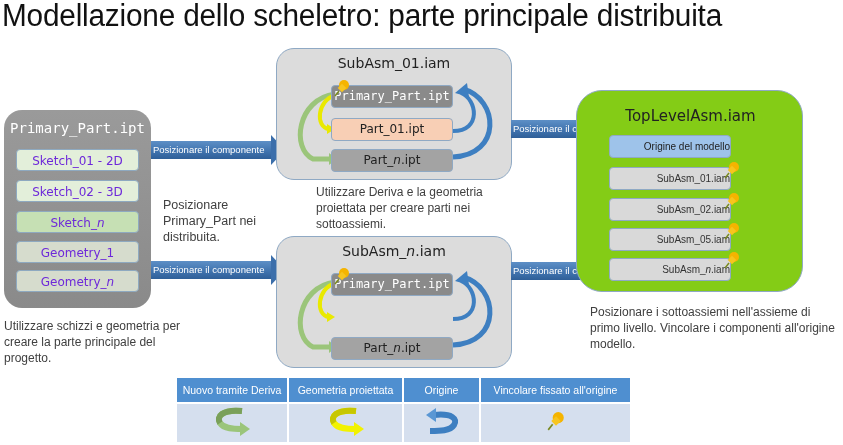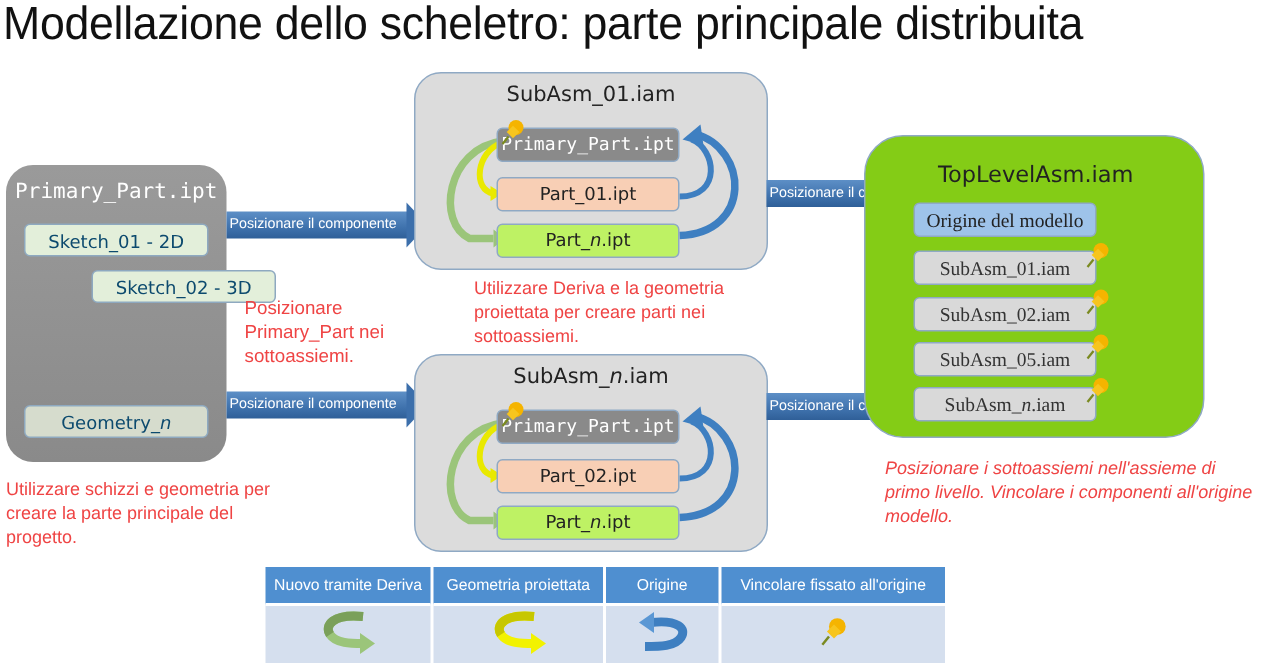--- a/index.html
+++ b/index.html
@@ -3,77 +3,79 @@
 <meta charset="utf-8">
 <style>
   html, body { margin:0; padding:0; background:#ffffff; }
   body { width:843px; height:445px; position:relative; overflow:hidden; font-family:"Liberation Sans", sans-serif; color:#222; }
   .abs { position:absolute; }
   #title { left:2px; top:-2px; font-size:31px; color:#111; white-space:nowrap; letter-spacing:-0.2px; transform:scaleX(0.96); transform-origin:left top; }
 
   
   #primary-panel { left:4px; top:110px; width:147px; height:198px; background:linear-gradient(#9a9a9a,#8a8a8a); border-radius:18px; }
   #primary-title { left:0; top:10px; width:147px; text-align:center; color:#fff; font-family:"DejaVu Sans Mono", monospace; font-size:14px; }
-  .pbox { position:absolute; left:12px; width:123px; height:22px; border:1px solid #8ea9c0; border-radius:4px; text-align:center; font-family:"DejaVu Sans", sans-serif; font-size:12px; line-height:22px; color:#0c4a6e; box-sizing:border-box; }
+  .pbox { position:absolute; left:12px; width:123px; height:22px; border:1px solid #8ea9c0; border-radius:4px; text-align:center; font-family:"DejaVu Sans", sans-serif; font-size:12px; line-height:22px; color:#6d28d9; box-sizing:border-box; }
 
   
   .arrow { position:absolute; height:30px; }
   .arrow .shaft { position:absolute; left:0; top:6px; height:18px; background:linear-gradient(#5d8fc6,#3f72ad 60%,#2f5f98); color:#fff; font-size:9.5px; line-height:18px; white-space:nowrap; padding-left:2px; box-sizing:border-box; }
   .arrow .head { position:absolute; top:0; width:0; height:0; border-top:15px solid transparent; border-bottom:15px solid transparent; border-left:14px solid #3c6fab; }
 
   
   .sub-panel { position:absolute; width:236px; height:132px; background:#dcdcdc; border:1px solid #8fa9c4; border-radius:18px; box-sizing:border-box; }
   .sub-title { position:absolute; left:0; width:100%; top:6px; text-align:center; font-family:"DejaVu Sans", sans-serif; font-size:14px; color:#222; }
   .sbox { position:absolute; left:54px; width:122px; height:23px; border:1px solid #8fa9c4; border-radius:4px; text-align:center; font-family:"DejaVu Sans", sans-serif; font-size:12px; line-height:21px; box-sizing:border-box; color:#222; }
   .sbox.primary { background:#8a8a8a; color:#fff; font-family:"DejaVu Sans Mono", monospace; font-size:12px; }
   .sbox.part { background:#f8cfb5; }
-  .sbox.partn { background:#bef264; }
+  .sbox.partn { background:#a3a3a3; }
   .curves { position:absolute; left:0; top:0; width:236px; height:132px; overflow:visible; }
 
   
   #top-panel { left:576px; top:90px; width:227px; height:202px; background:#84cc16; border:1px solid #8fa9c4; border-radius:26px; box-sizing:border-box; }
   #top-title { left:0; top:16px; width:227px; text-align:center; font-family:"DejaVu Sans", sans-serif; font-size:15px; color:#222; }
-  .tbox { position:absolute; left:32px; width:122px; height:23px; border:1px solid #8fa9c4; border-radius:4px; background:#d9d9d9; text-align:center; font-family:Liberation Serif, serif; font-size:13px; line-height:21px; box-sizing:border-box; color:#333; }
+  .tbox { position:absolute; left:32px; width:122px; height:23px; border:1px solid #8fa9c4; border-radius:4px; background:#d9d9d9; text-align:right; font-family:Liberation Sans, sans-serif; font-size:10px; line-height:21px; box-sizing:border-box; color:#333; }
   .tbox.origin { background:#9ec3ea; color:#222; }
 
-  .desc { position:absolute; font-size:12px; line-height:16px; color:#ef4444; }
+  .desc { position:absolute; font-size:12px; line-height:16px; color:#404040; }
 
   
   .pin { position:absolute; width:18px; height:18px; }
 
   
   #legend { left:177px; top:378px; width:453px; height:64px; }
   #legend table { border-collapse:collapse; width:453px; }
   #legend th { background:#4f8fd0; color:#fff; font-weight:normal; font-size:10.5px; height:24px; border-right:2px solid #fff; padding:0; white-space:nowrap; }
   #legend td { background:#d5dfee; height:38px; border-right:2px solid #fff; border-top:2px solid #fff; text-align:center; padding:0; }
   #legend th:last-child, #legend td:last-child { border-right:none; }
 </style>
 </head>
 <body>
 
 <div id="title" class="abs">Modellazione dello scheletro: parte principale distribuita</div>
 
 <div id="primary-panel" class="abs">
   <div id="primary-title" class="abs">Primary_Part.ipt</div>
   <div class="pbox" style="top: 39px; background: rgb(227, 239, 218);"><span>Sketch_01 - 2D</span></div>
-  <div class="pbox" style="top: 70px; background: rgb(227, 239, 218); margin-left: 45px;"><span>Sketch_02 - 3D</span></div>
+  <div class="pbox" style="top: 70px; background: rgb(227, 239, 218);"><span>Sketch_02 - 3D</span></div>
+  <div class="pbox" style="top: 101px; background: rgb(198, 224, 180);"><span>Sketch_</span><i>n</i></div>
+  <div class="pbox" style="top: 131px; background: rgb(214, 220, 205);"><span>Geometry_1</span></div>
   <div class="pbox" style="top: 160px; background: rgb(214, 220, 205);"><span>Geometry_</span><i>n</i></div>
 </div>
 <div class="desc" style="left:4px; top:318px; width:180px;">Utilizzare schizzi e geometria per creare la parte principale del progetto.</div>
 
 <div class="arrow" style="left:151px; top:135px; width:134px;">
   <div class="shaft" style="width:122px;">Posizionare il componente</div>
   <div class="head" style="left:120px;"></div>
 </div>
 <div class="arrow" style="left:151px; top:255px; width:134px;">
   <div class="shaft" style="width:122px;">Posizionare il componente</div>
   <div class="head" style="left:120px;"></div>
 </div>
 
-<div class="desc" style="left:163px; top:197px; width:110px; font-size:12.5px;">Posizionare Primary_Part nei sottoassiemi.</div>
+<div class="desc" style="left:163px; top:197px; width:110px; font-size:12.5px;">Posizionare Primary_Part nei distribuita.</div>
 
 <div class="sub-panel" style="left:276px; top:48px;">
   <div class="sub-title"><span>SubAsm_01.iam</span></div>
   <svg class="curves" viewBox="0 0 236 132">
     <path d="M58,45 C20,50 14,100 36,110 L52,110" fill="none" stroke="#9bc57a" stroke-width="5"></path>
     <polygon points="52,104 60,110 52,116" fill="#9bc57a"></polygon>
     <path d="M58,46 C40,52 38,78 52,80" fill="none" stroke="#e9e900" stroke-width="4"></path>
     <polygon points="50,75 58,80 50,85" fill="#e9e900"></polygon>
     <path d="M176,82 C205,82 200,50 184,44" fill="none" stroke="#3e7fc1" stroke-width="4"></path>
     <path d="M176,108 C225,106 222,50 186,40" fill="none" stroke="#3e7fc1" stroke-width="5"></path>
@@ -95,21 +97,20 @@
   <svg class="curves" viewBox="0 0 236 132">
     <path d="M58,45 C20,50 14,100 36,110 L52,110" fill="none" stroke="#9bc57a" stroke-width="5"></path>
     <polygon points="52,104 60,110 52,116" fill="#9bc57a"></polygon>
     <path d="M58,46 C40,52 38,78 52,80" fill="none" stroke="#e9e900" stroke-width="4"></path>
     <polygon points="50,75 58,80 50,85" fill="#e9e900"></polygon>
     <path d="M176,82 C205,82 200,50 184,44" fill="none" stroke="#3e7fc1" stroke-width="4"></path>
     <path d="M176,108 C225,106 222,50 186,40" fill="none" stroke="#3e7fc1" stroke-width="5"></path>
     <polygon points="178,44 190,34 192,48" fill="#3e7fc1"></polygon>
   </svg>
   <div class="sbox primary" style="top:36px;">Primary_Part.ipt</div>
-  <div class="sbox part" style="top:69px;">Part_02.ipt</div>
   <div class="sbox partn" style="top:100px;"><span>Part_</span><i>n</i><span>.ipt</span></div>
   <svg class="pin" style="left:56px; top:30px;" viewBox="0 0 18 18">
       <circle cx="11" cy="6" r="5" fill="#f5b400"></circle>
       <rect x="6" y="6" width="6" height="6" transform="rotate(45 9 9)" fill="#f7c51e"></rect>
       <line x1="6" y1="12" x2="2" y2="17" stroke="#7a8a20" stroke-width="1.5"></line>
     </svg>
 </div>
 
 <div class="arrow" style="left:511px; top:114px; width:128px;">
   <div class="shaft" style="width:116px;">Posizionare il componente</div>
@@ -141,21 +142,21 @@
       <circle cx="11" cy="6" r="5" fill="#f5b400"></circle>
       <rect x="6" y="6" width="6" height="6" transform="rotate(45 9 9)" fill="#f7c51e"></rect>
       <line x1="6" y1="12" x2="2" y2="17" stroke="#7a8a20" stroke-width="1.5"></line>
     </svg>
   <svg class="pin" style="left:146px; top:160px;" viewBox="0 0 18 18">
       <circle cx="11" cy="6" r="5" fill="#f5b400"></circle>
       <rect x="6" y="6" width="6" height="6" transform="rotate(45 9 9)" fill="#f7c51e"></rect>
       <line x1="6" y1="12" x2="2" y2="17" stroke="#7a8a20" stroke-width="1.5"></line>
     </svg>
 </div>
-<div class="desc" style="left:590px; top:304px; width:245px;font-style:italic;">Posizionare i sottoassiemi nell'assieme di primo livello. Vincolare i componenti all'origine modello.</div>
+<div class="desc" style="left:590px; top:304px; width:245px;">Posizionare i sottoassiemi nell'assieme di primo livello. Vincolare i componenti all'origine modello.</div>
 
 <div id="legend" class="abs">
   <table>
     <tbody>
         <tr>
       <th style="width:110px;">Nuovo tramite Deriva</th>
       <th style="width:113px;">Geometria proiettata</th>
       <th style="width:75px;">Origine</th>
       <th>Vincolare fissato all'origine</th>
     </tr>

